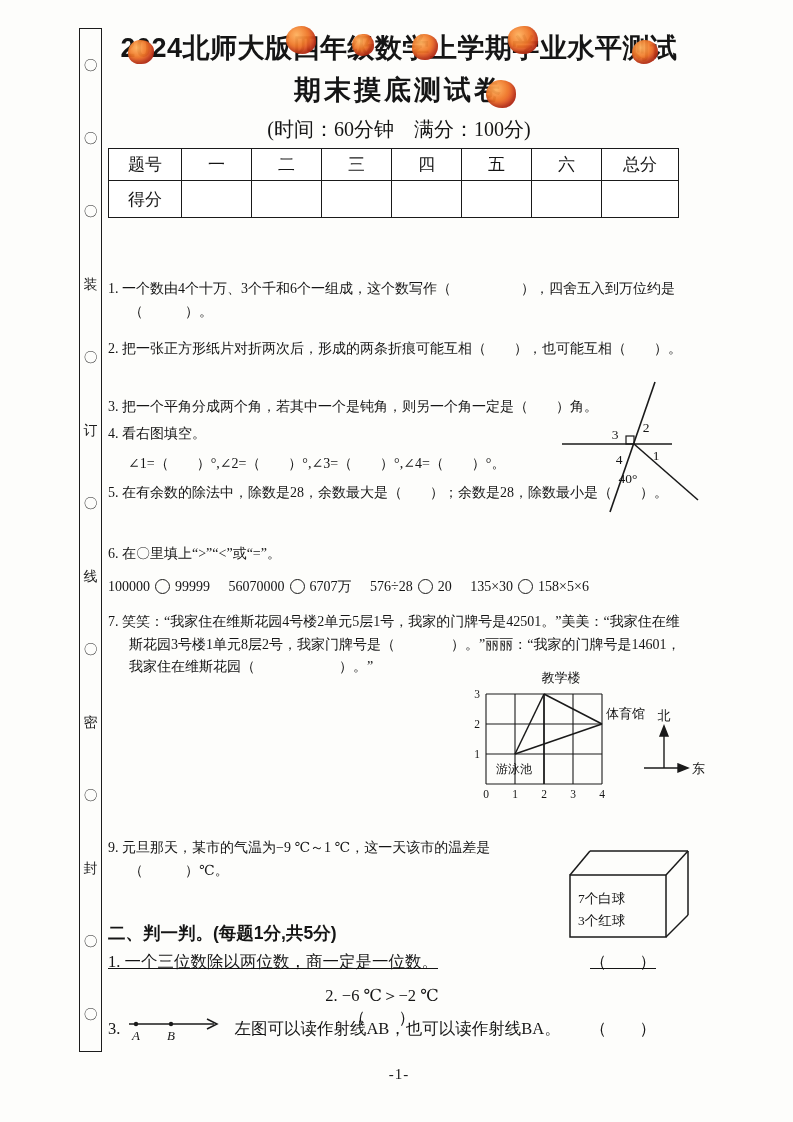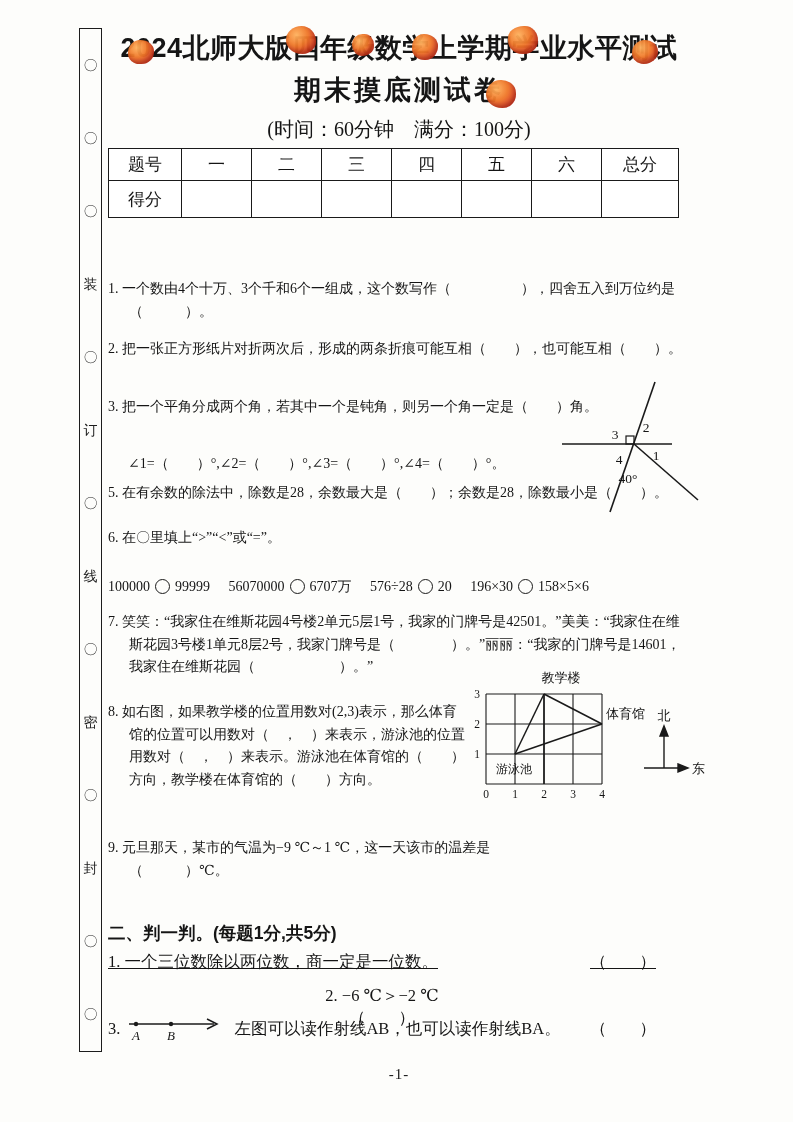--- a/index.html
+++ b/index.html
@@ -103,33 +103,33 @@
       <td></td>
       <td></td>
       <td></td>
     </tr>
   </tbody>
     </table>
 
   <div class="abs q hang21" style="top:254px;width:578px;">1. 一个数由4个十万、3个千和6个一组成，这个数写作（　　　　　），四舍五入到万位约是（　　　）。</div>
   <div class="abs q hang21" style="top:314px;width:578px;">2. 把一张正方形纸片对折两次后，形成的两条折痕可能互相（　　），也可能互相（　　）。</div>
   <div class="abs q hang21" style="top:372px;width:578px;">3. 把一个平角分成两个角，若其中一个是钝角，则另一个角一定是（　　）角。</div>
+  <div class="abs q hang21" style="top:399px;width:320px;">4. 看右图填空。</div>
   <div class="abs q" style="top:429px;left:20px;width:460px;">∠1=（　　）°,∠2=（　　）°,∠3=（　　）°,∠4=（　　）°。</div>
   <div class="abs q hang21" style="top:458px;width:578px;">5. 在有余数的除法中，除数是28，余数最大是（　　）；余数是28，除数最小是（　　）。</div>
-  <div class="abs q hang21" style="top:503px;width:420px;">6. 在〇里填上“&gt;”“&lt;”或“=”。</div>
+  <div class="abs q hang21" style="top:519px;width:420px;">6. 在〇里填上“&gt;”“&lt;”或“=”。</div>
 
   <div class="abs q" style="top:552px;left:0;width:582px;white-space:nowrap;">
     <span class="q6group"><span>100000</span><span class="circle"></span><span>99999</span></span>
     <span class="q6group"><span>56070000</span><span class="circle"></span><span>6707万</span></span>
     <span class="q6group"><span>576÷28</span><span class="circle"></span><span>20</span></span>
-    <span class="q6group" style="margin-right:0;"><span>196×30</span><span class="circle"></span><span>158×5×6</span></span>
+    <span class="q6group" style="margin-right:0;"><span>135×30</span><span class="circle"></span><span>158×5×6</span></span>
   </div>
 
   <div class="abs q hang21" style="top:587px;width:578px;">7. 笑笑：“我家住在维斯花园4号楼2单元5层1号，我家的门牌号是42501。”美美：“我家住在维斯花园3号楼1单元8层2号，我家门牌号是（　　　　）。”丽丽：“我家的门牌号是14601，我家住在维斯花园（　　　　　　）。”</div>
-  <div class="abs q hang21" style="top:677px;width:358px;">8. 如右图，如果教学楼的位置用数对(2,3)表示，那么体育馆的位置可以用数对（　，　）来表示，游泳池的位置用数对（　，　）来表示。游泳池在体育馆的（　　）方向，教学楼在体育馆的（　　）方向。</div>
   <div class="abs q hang21" style="top:813px;width:452px;">9. 元旦那天，某市的气温为−9 ℃～1 ℃，这一天该市的温差是（　　　）℃。</div>
 
   <div id="fig-angle">
     <svg width="142" height="142" viewBox="0 0 142 142">
       <g stroke="#1a1a1a" stroke-width="1.6" fill="none">
         <line x1="2" y1="68" x2="112" y2="68"></line>
         <line x1="95" y1="6" x2="50" y2="136"></line>
         <line x1="74" y1="68" x2="138" y2="124"></line>
         <rect x="66" y="60" width="8" height="8" stroke-width="1.2"></rect>
       </g>
@@ -175,20 +175,34 @@
         <line x1="200" y1="62" x2="200" y2="102"></line>
         <polygon points="196,70 200,60 204,70"></polygon>
         <line x1="180" y1="102" x2="222" y2="102"></line>
         <polygon points="214,98 224,102 214,106"></polygon>
       </g>
       <text x="200" y="54" font-size="13" text-anchor="middle">北</text>
       <text x="228" y="107" font-size="13" text-anchor="start">东</text>
     </svg>
   </div>
 
+  <div id="fig-box">
+    <svg width="138" height="100" viewBox="0 0 138 100">
+      <g stroke="#1a1a1a" stroke-width="1.5" fill="none">
+        <rect x="4" y="32" width="96" height="62"></rect>
+        <line x1="4" y1="32" x2="24" y2="8"></line>
+        <line x1="100" y1="32" x2="122" y2="8"></line>
+        <line x1="24" y1="8" x2="122" y2="8"></line>
+        <line x1="122" y1="8" x2="122" y2="72"></line>
+        <line x1="100" y1="94" x2="122" y2="72"></line>
+      </g>
+      <text x="12" y="60" font-size="13.5">7个白球</text>
+      <text x="12" y="82" font-size="13.5">3个红球</text>
+    </svg>
+  </div>
 
   <div class="abs sec-h" style="top:921px;">二、判一判。(每题1分,共5分)</div>
 
   <div class="abs judge" style="top:951px;text-decoration:underline;">
     <span>1. 一个三位数除以两位数，商一定是一位数。</span>
     <span class="sp"></span>
     <span>（　　）</span>
   </div>
 
   <div class="abs judge" style="top:985px;flex-direction:column;">

